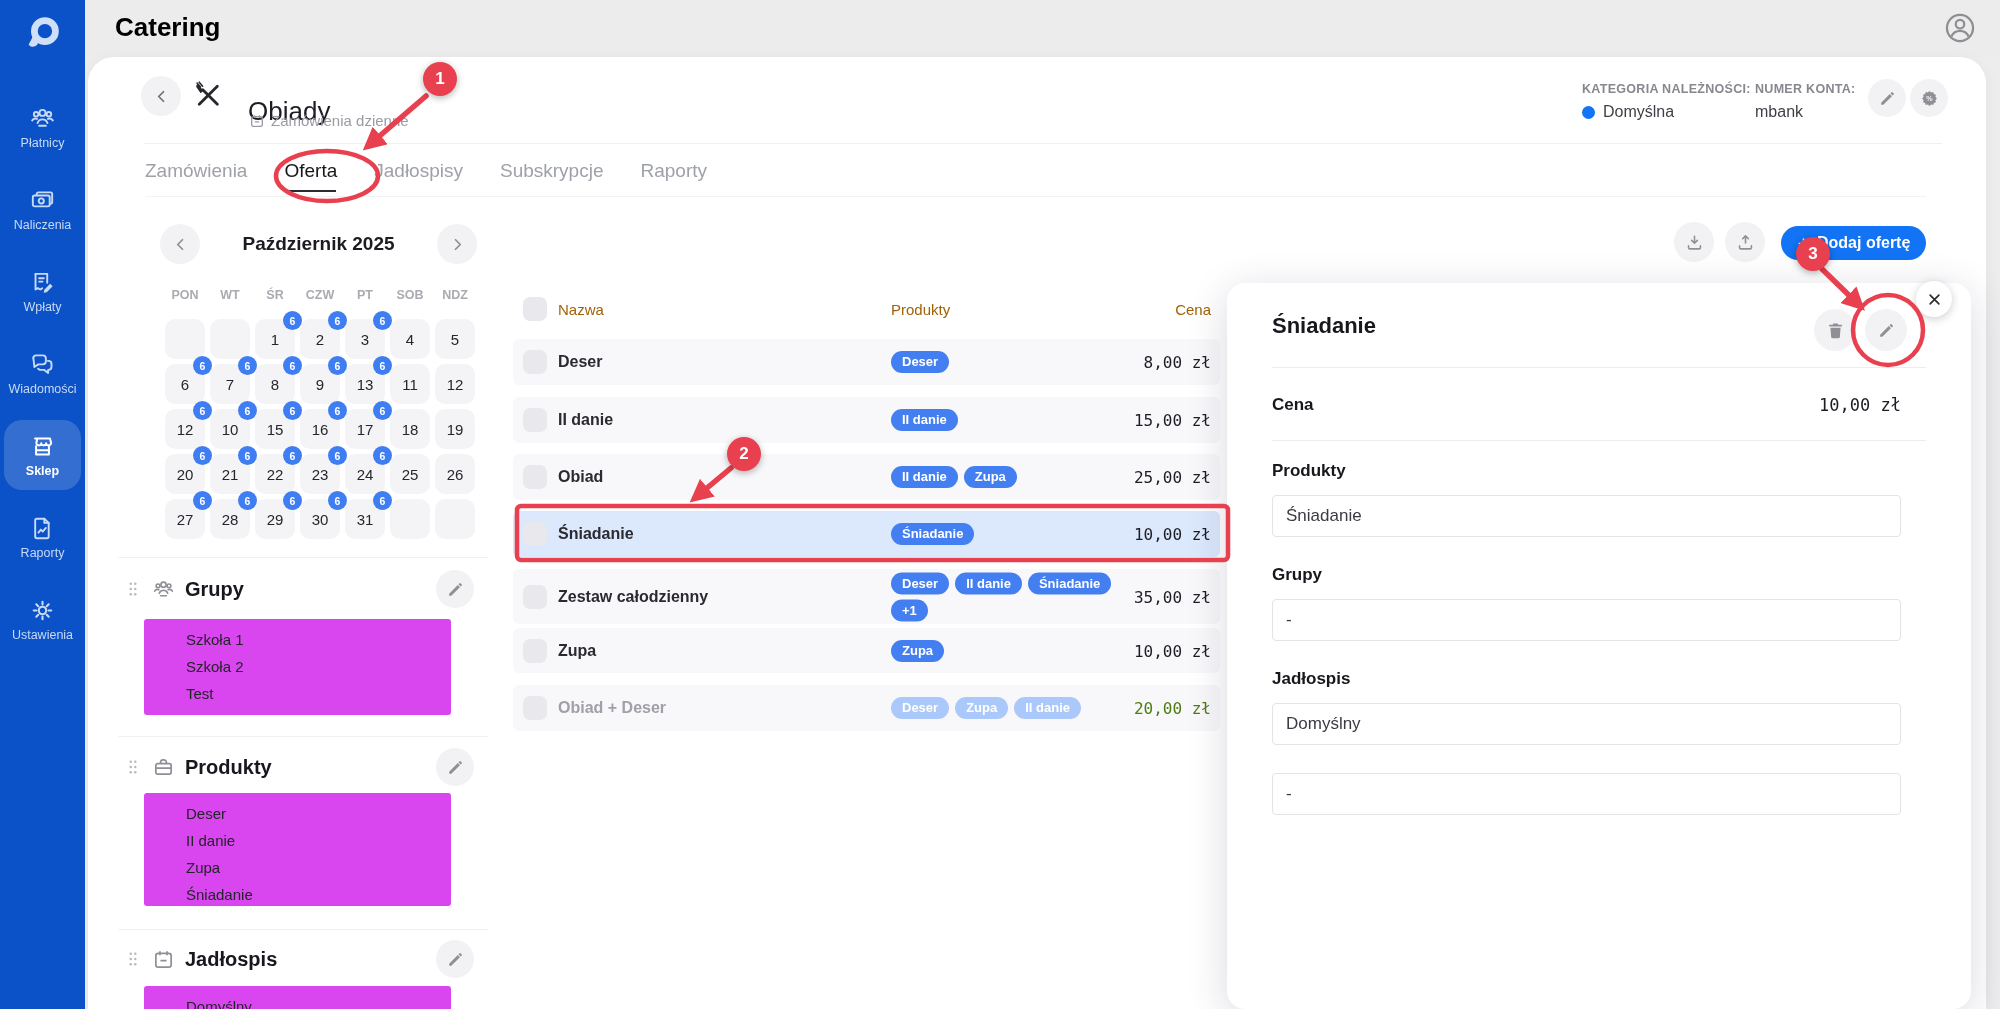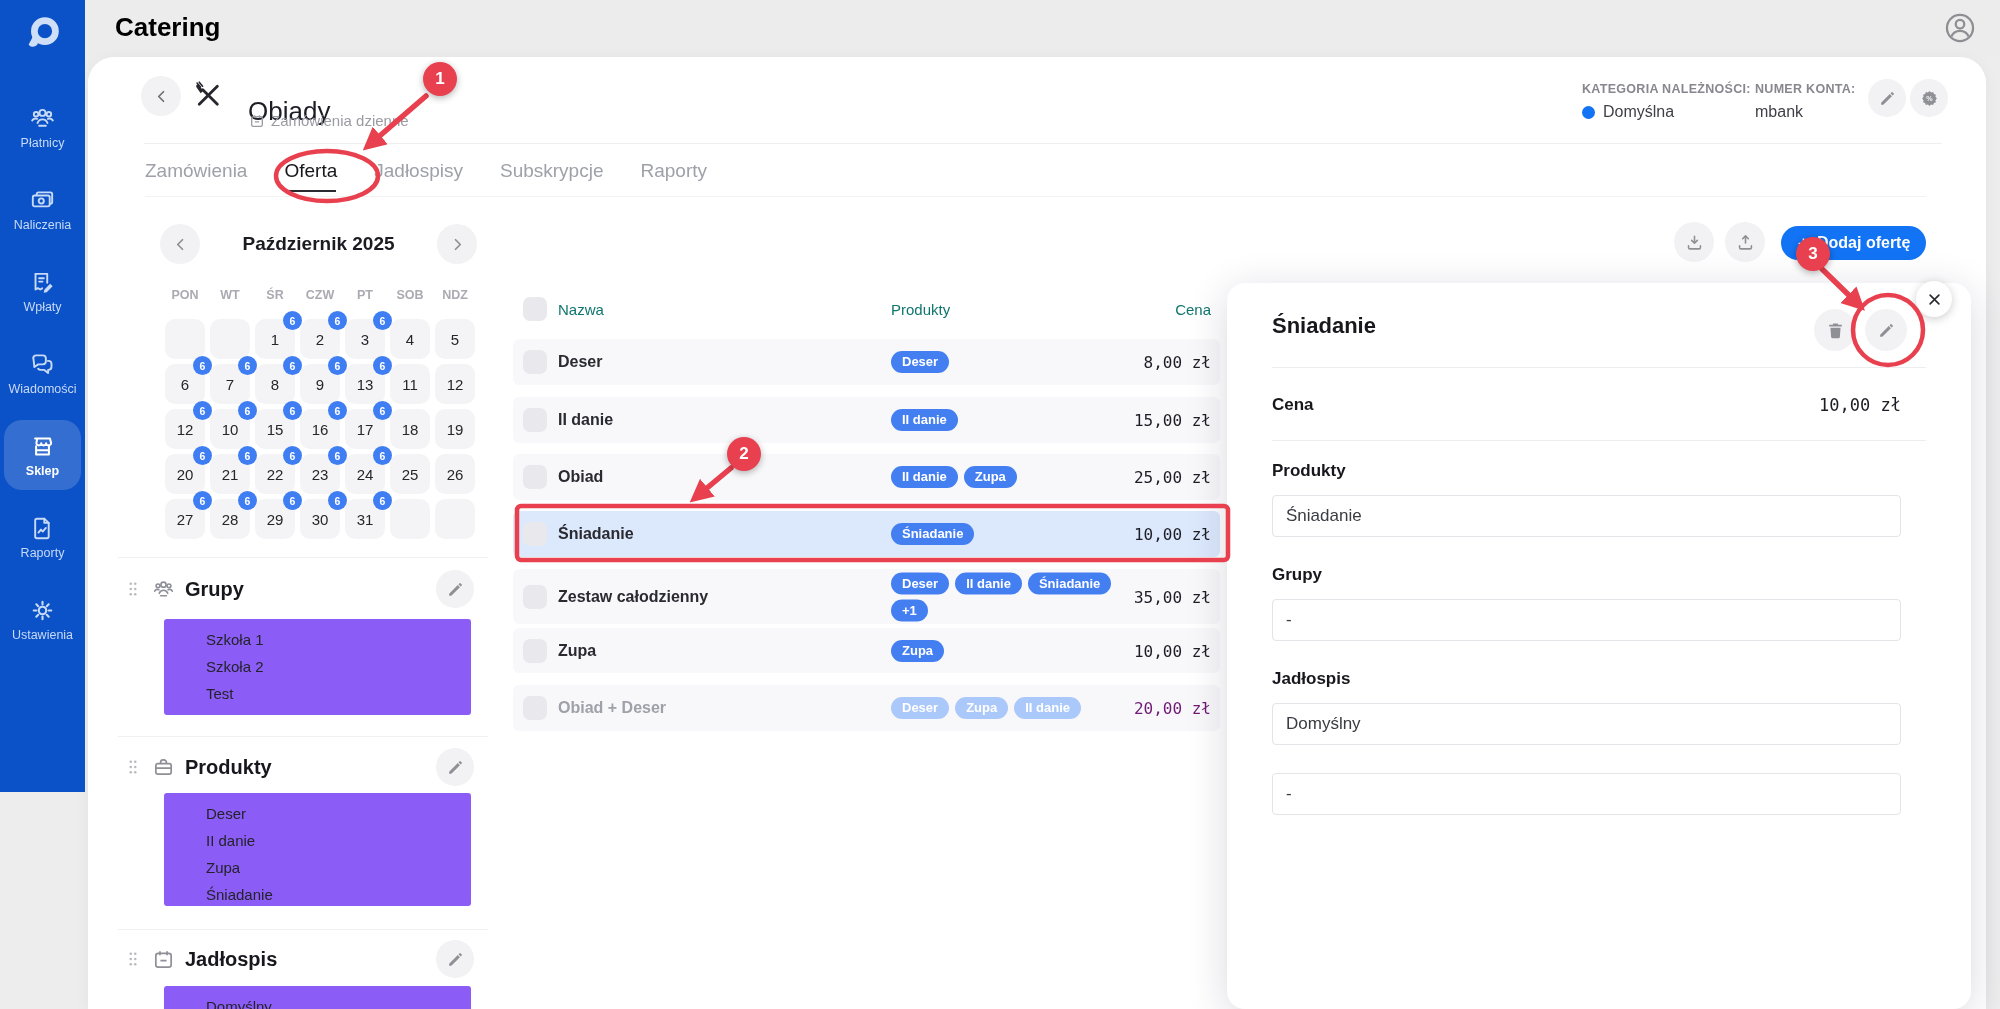--- a/index.html
+++ b/index.html
@@ -5,21 +5,21 @@
   html,body{margin:0;padding:0}
   body{
     width:2000px;height:1009px;position:relative;overflow:hidden;
     background:#ededee;font-family:"Liberation Sans", sans-serif;
     -webkit-font-smoothing:antialiased;
   }
   .icon{display:inline-flex;align-items:center;justify-content:center}
   .icon svg{width:100%;height:100%}
 
   
-  .sidebar{position:absolute;left:0;top:0;width:85px;height:792px;background:#0b51c7;z-index:30}
+  .sidebar{position:absolute;left:0;top:0;width:85px;height:1009px;background:#0b51c7;z-index:30}
   .logo{position:absolute;top:12px;left:50%;transform:translateX(-50%);width:46px;height:46px}
   .nav{position:absolute;top:92px;left:4px;width:77px;display:flex;flex-direction:column;gap:12px}
   .nav-item{height:70px;border-radius:18px;display:flex;flex-direction:column;align-items:center;justify-content:center;gap:4px;color:#c7daf6;cursor:pointer}
   .nav-item .icon{width:27px;height:27px}
   .nav-item .nav-label{font-size:12.5px}
   .nav-item.active{background:rgba(255,255,255,.17);color:#fff}
   .nav-item.active .nav-label{font-weight:bold}
 
   
   .topbar{position:absolute;left:85px;top:0;right:0;height:57px;background:#ececec}
@@ -67,51 +67,51 @@
   
   .sec-divider{position:absolute;left:30px;width:370px;height:1px;background:#f0f0f2}
   .dv1{top:500px}.dv2{top:679px}.dv3{top:872px}
   .sec-head{position:absolute;left:36px;height:40px;display:flex;align-items:center;gap:10px}
   .sec-head .drag{width:18px;height:18px;color:#b9b9c0}
   .sec-head .sicon{width:23px;height:23px;color:#8f8f97}
   .sec-title{font-size:20px;font-weight:bold;color:#17171d}
   .h0{top:512px}.h1{top:690px}.h2{top:882px}
   .p0{top:513px}.p1{top:691px}.p2{top:883px}
   .sec-pencil{left:348px}
-  .sec-box{position:absolute;left:76px;width:307px;background:#8b5cf6;border-radius:3px;padding:7px 0 0 42px;box-sizing:border-box}
+  .sec-box{position:absolute;left:56px;width:307px;background:#d946ef;border-radius:3px;padding:7px 0 0 42px;box-sizing:border-box}
   .b0{top:562px;height:96px}.b1{top:736px;height:113px}.b2{top:929px;height:80px}
   .sec-item{line-height:27px;font-size:15px;color:#232329}
 
   
   .search{position:absolute;left:423px;top:162px;width:231px;height:46px;background:#f2f2f4;border-radius:14px;display:flex;align-items:center;padding:0 14px;gap:9px;box-sizing:border-box}
   .search .icon{width:18px;height:18px;color:#9a9aa2}
   .search input{border:none;background:transparent;outline:none;font-size:16px;color:#5a5a62;width:160px;font-family:"Liberation Sans",sans-serif}
   .search input::placeholder{color:#a2a2aa}
   .btn-download{left:1586px;top:165px}
   .btn-upload{left:1637px;top:165px}
   .btn-add{position:absolute;left:1693px;top:169px;height:34px;border-radius:17px;background:#1273f4;color:#fff;font-size:16px;font-weight:bold;display:flex;align-items:center;gap:7px;padding:0 16px;border:none;cursor:pointer}
   .btn-add .icon{width:13px;height:13px;color:#fff}
 
   
   .table{position:absolute;left:425px;top:235px;width:707px}
   .thead{position:relative;height:36px}
-  .th{position:absolute;top:9px;font-size:15px;color:#0f766e}
+  .th{position:absolute;top:9px;font-size:15px;color:#a16207}
   .th-name{left:45px}.th-pills{left:378px}.th-price{right:9px}
   .cb{width:24px;height:24px;border-radius:7px;background:#e9e9ed;cursor:pointer}
   .thead .cb{position:absolute;left:10px;top:5px}
   .row{position:absolute;left:0;width:707px;background:#f8f8fa;border-radius:6px}
   .row .cb{position:absolute;left:10px;top:50%;transform:translateY(-50%)}
   .row-name{position:absolute;left:45px;top:50%;transform:translateY(-50%);font-size:16px;font-weight:600;color:#2a2a31}
   .row-pills{position:absolute;left:378px;top:50%;transform:translateY(-50%);width:250px;display:flex;flex-wrap:wrap;gap:5px 6px}
   .row-price{position:absolute;right:9px;top:50%;transform:translateY(-50%);font-family:"DejaVu Sans Mono",monospace;font-size:16px;color:#1d1d25}
   .pill{background:#447ff2;color:#fff;font-size:13px;font-weight:bold;border-radius:999px;padding:3px 11px;line-height:16px}
   .row.selected{background:#dce8fc}
   .row.disabled .row-name{color:#9fa0a8}
   .row.disabled .pill{background:#abc8fa}
-  .row.disabled .row-price{color:#701a75}
+  .row.disabled .row-price{color:#4d7c0f}
 
   
   .panel{position:absolute;left:1227px;top:283px;width:744px;height:726px;background:#fff;border-radius:18px;
          box-shadow:0 8px 40px rgba(25,25,70,.16);z-index:20}
   .panel-title{position:absolute;left:45px;top:30px;font-size:22px;font-weight:600;color:#17171d}
   .btn-trash{left:587px;top:26px}
   .btn-panel-edit{left:638px;top:26px}
   .btn-close{left:689px;top:-2px;background:#fff;box-shadow:0 2px 10px rgba(0,0,0,.2);color:#2a2a30}
   .btn-close svg{width:15px;height:15px}
   .p-div{position:absolute;left:45px;right:45px;height:1px;background:#ededf0}

